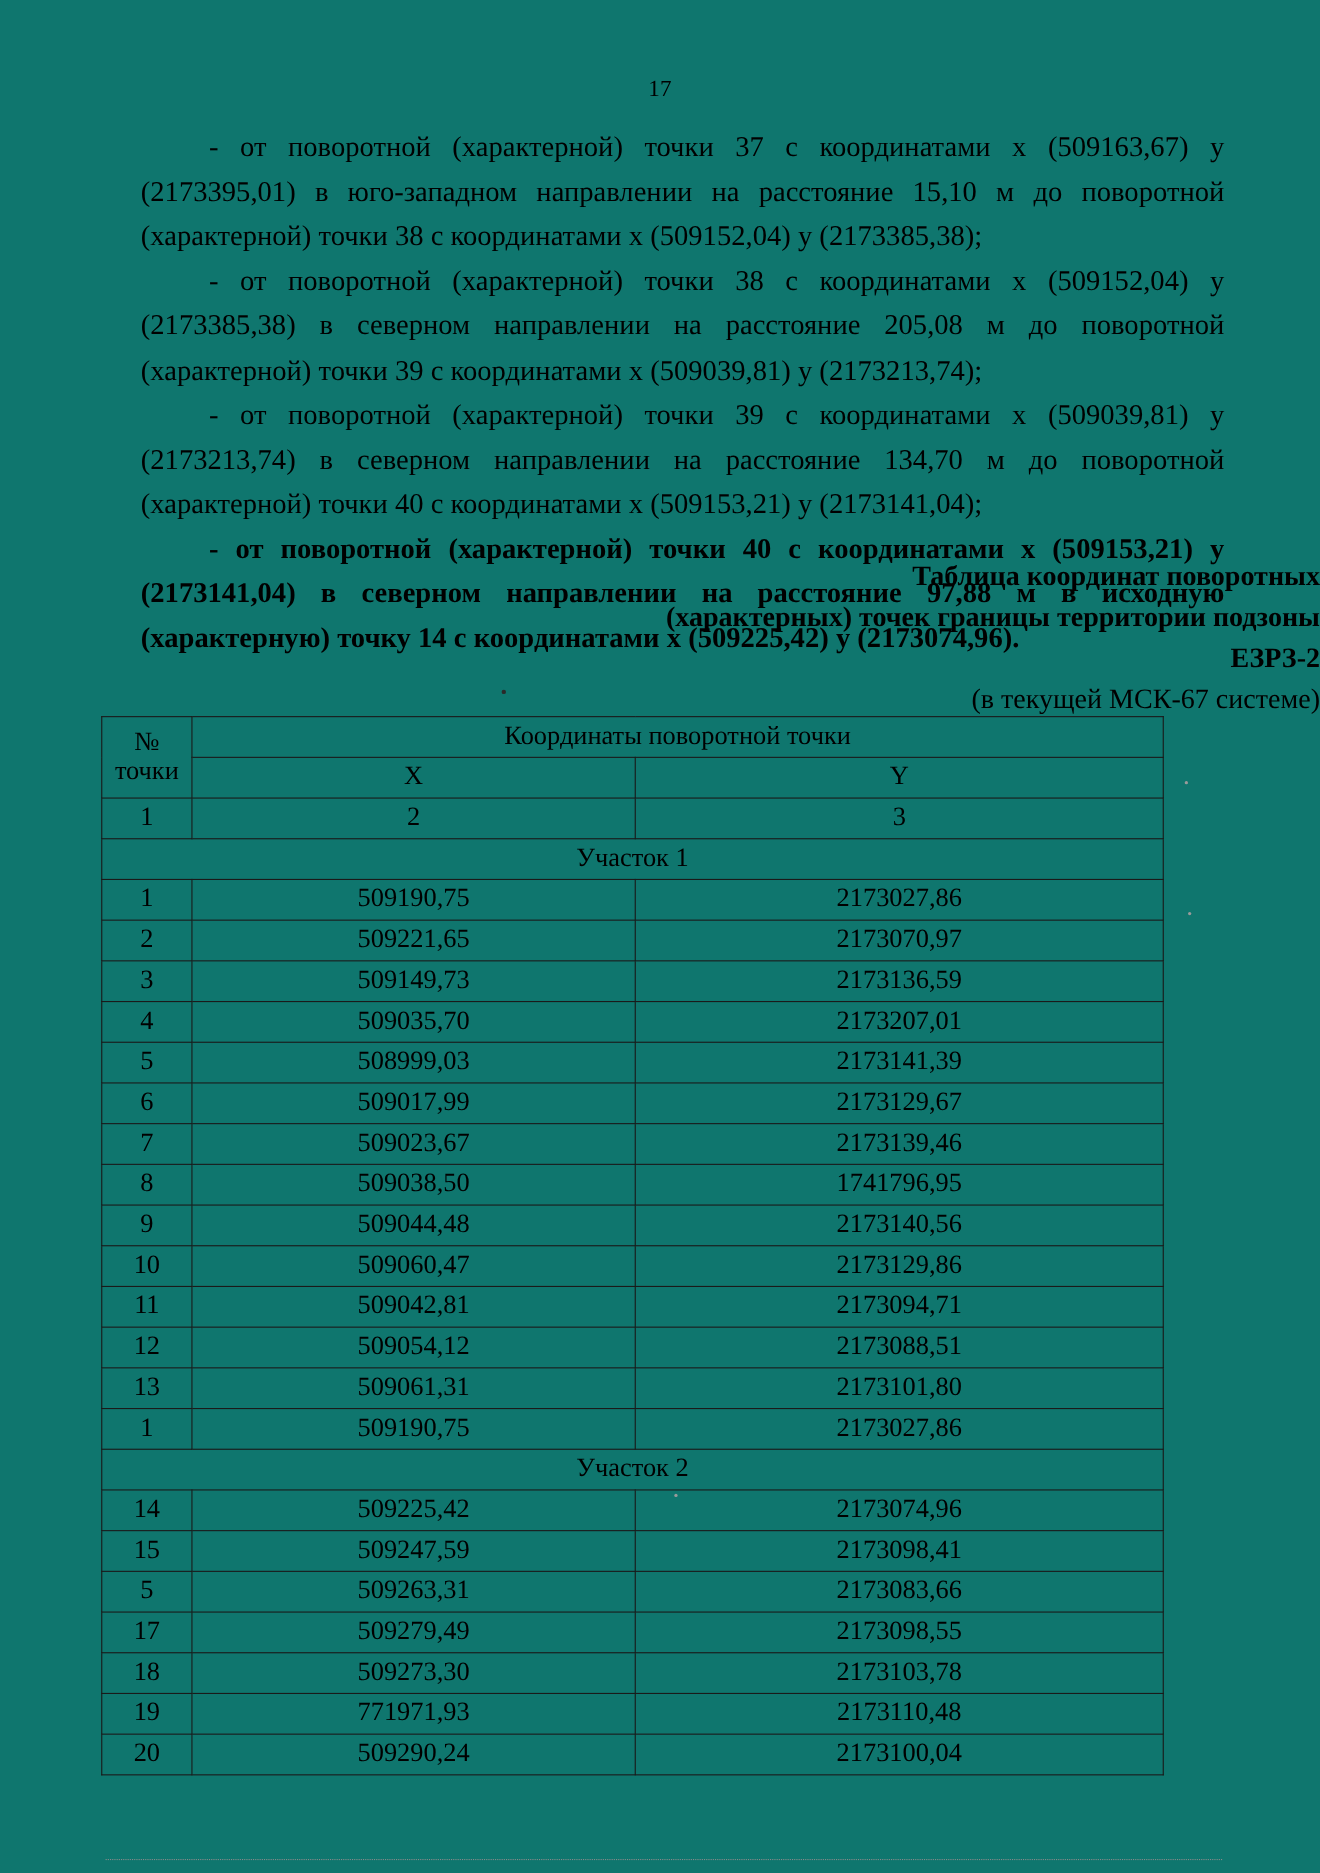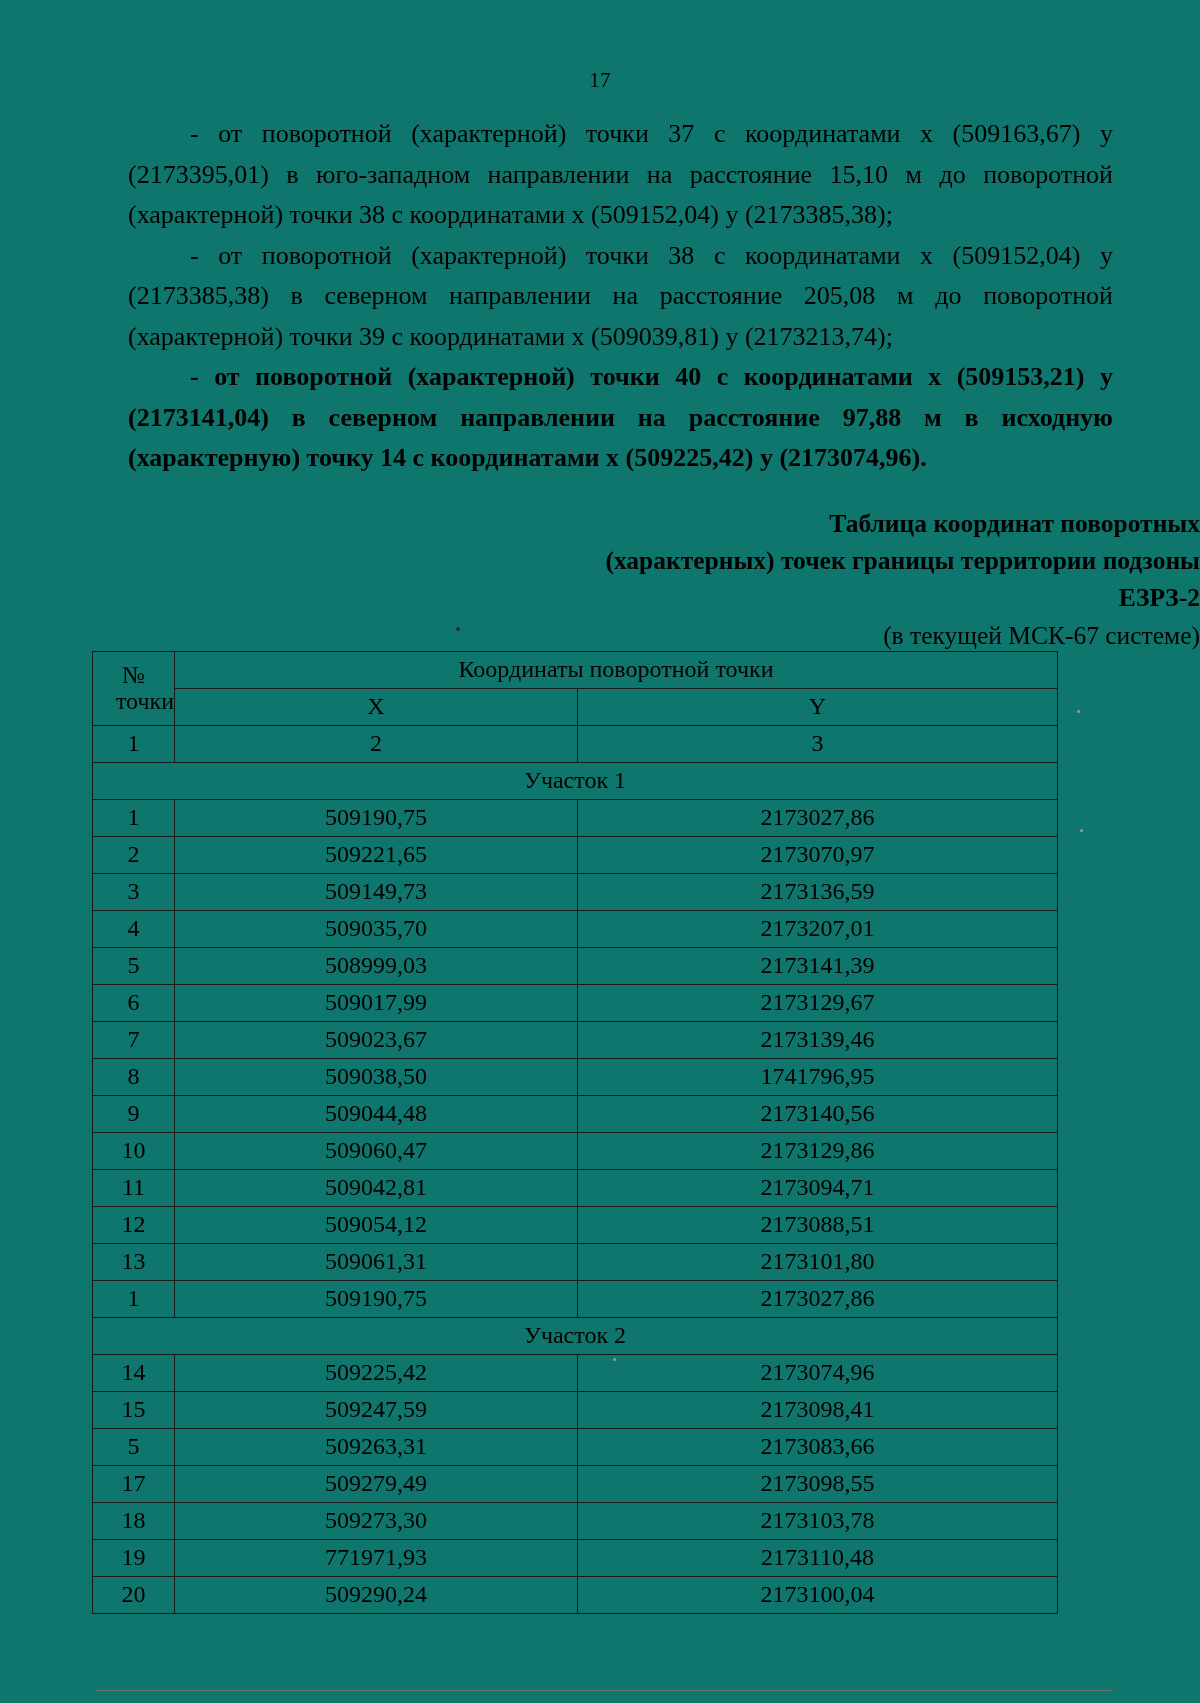--- a/index.html
+++ b/index.html
@@ -96,21 +96,21 @@
     padding: 0;
     font-weight: normal;
     font-size: 24px;
     line-height: 1.05;
     height: 36px;
   }
   .hdr-no-cell {
     height: 74px;
   }
   .hdr-no-cell .l1 { display: block; }
-  .hdr-no-cell .l2 { display: block; text-align: right; }
+  .hdr-no-cell .l2 { display: block; }
   .sec-row td {
     height: 36px;
   }
   .data-row td {
     height: 36px;
   }
   .footer-rule {
     position: absolute;
     left: 96px;
     top: 1690px;
@@ -126,20 +126,21 @@
 </head>
 <body>
 
 <div class="page">
 
   <div class="page-number">17</div>
 
   <div class="body-text">
     <p>- от поворотной (характерной) точки 37 с координатами х (509163,67) у (2173395,01) в юго-западном направлении на расстояние 15,10 м до поворотной (характерной) точки 38 с координатами х (509152,04) у (2173385,38);</p>
     <p>- от поворотной (характерной) точки 38 с координатами х (509152,04) у (2173385,38) в северном направлении на расстояние 205,08 м до поворотной (характерной) точки 39 с координатами х (509039,81) у (2173213,74);</p>
+    <p>- от поворотной (характерной) точки 39 с координатами х (509039,81) у (2173213,74) в северном направлении на расстояние 134,70 м до поворотной (характерной) точки 40 с координатами х (509153,21) у (2173141,04);</p>
     <p>- от поворотной (характерной) точки 40 с координатами х (509153,21) у (2173141,04) в северном направлении на расстояние 97,88 м в исходную (характерную) точку 14 с координатами х (509225,42) у (2173074,96).</p>
   </div>
 
   <div class="titles">
     <div class="title-line">Таблица координат поворотных</div>
     <div class="title-line">(характерных) точек границы территории подзоны</div>
     <div class="title-line">ЕЗРЗ-2</div>
     <div class="subtitle-line">(в текущей МСК-67 системе)</div>
   </div>
 

